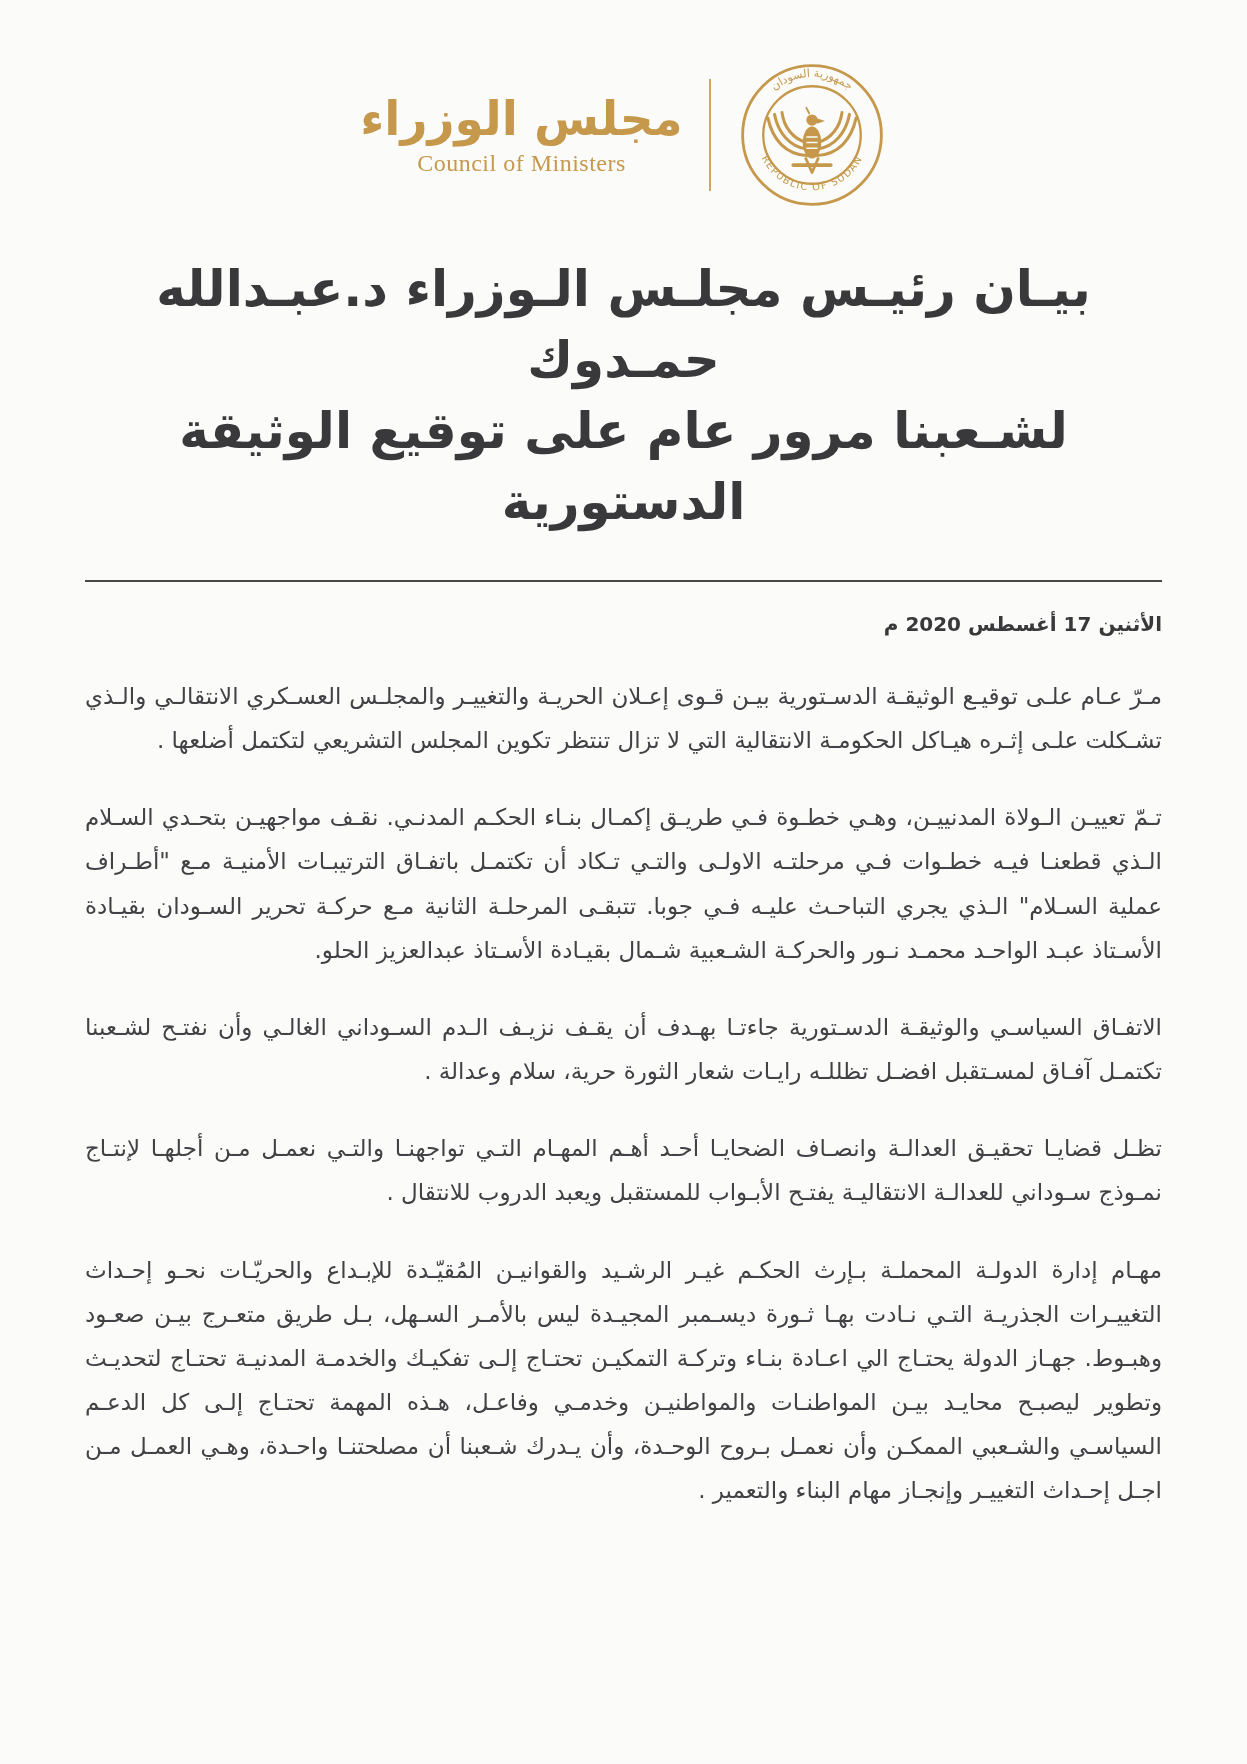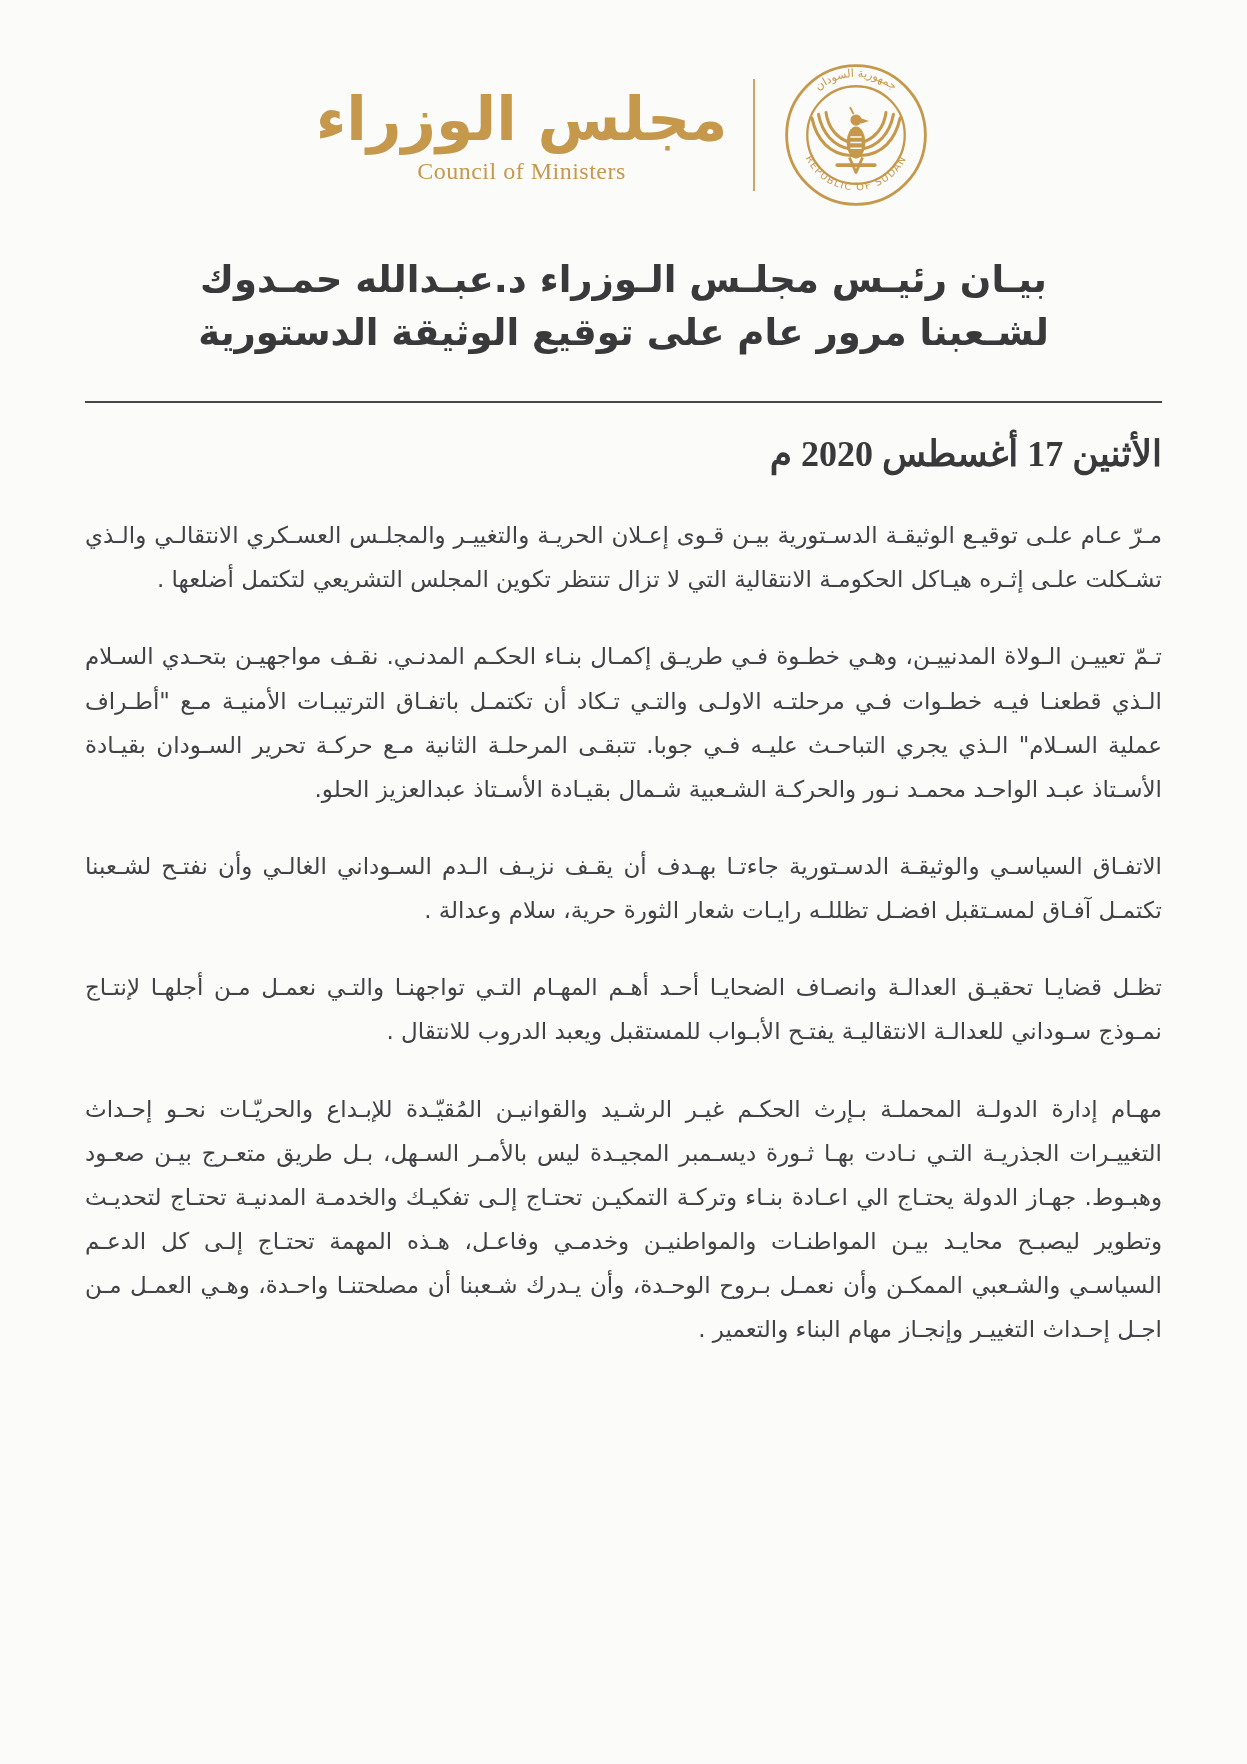--- a/index.html
+++ b/index.html
@@ -26,21 +26,21 @@
     gap: 26px;
     margin-top: 5px;
   }
   .com-logo {
     display: flex;
     flex-direction: column;
     align-items: center;
     color: #c5984b;
   }
   .com-arabic {
-    font-size: 60px;
+    font-size: 47px;
     font-weight: bold;
     line-height: 1.1;
     letter-spacing: 1px;
   }
   .com-english {
     font-family: Liberation Serif, serif;
     font-size: 24px;
     margin-top: 6px;
     letter-spacing: 0.5px;
   }
@@ -52,40 +52,39 @@
   }
   .emblem-wrap { width: 150px; height: 150px; }
 
   
   .title {
     direction: rtl;
     text-align: center;
     margin-top: 44px;
     font-weight: bold;
     color: #39393c;
-    font-size: 37px;
+    font-size: 50px;
     line-height: 1.42;
   }
 
   
   .rule {
     border: none;
     border-top: 2px solid #47474a;
     margin-top: 42px;
   }
 
   
   .date {
     direction: rtl;
     text-align: start;
     font-weight: bold;
-    font-size: 36px;
+    font-size: 20px;
     color: #39393c;
     margin-top: 30px;
-    font-family: Liberation Serif, serif;
   }
 
   
   .content {
     direction: rtl;
     margin-top: 38px;
   }
   .content p {
     font-size: 23px;
     line-height: 1.92;

